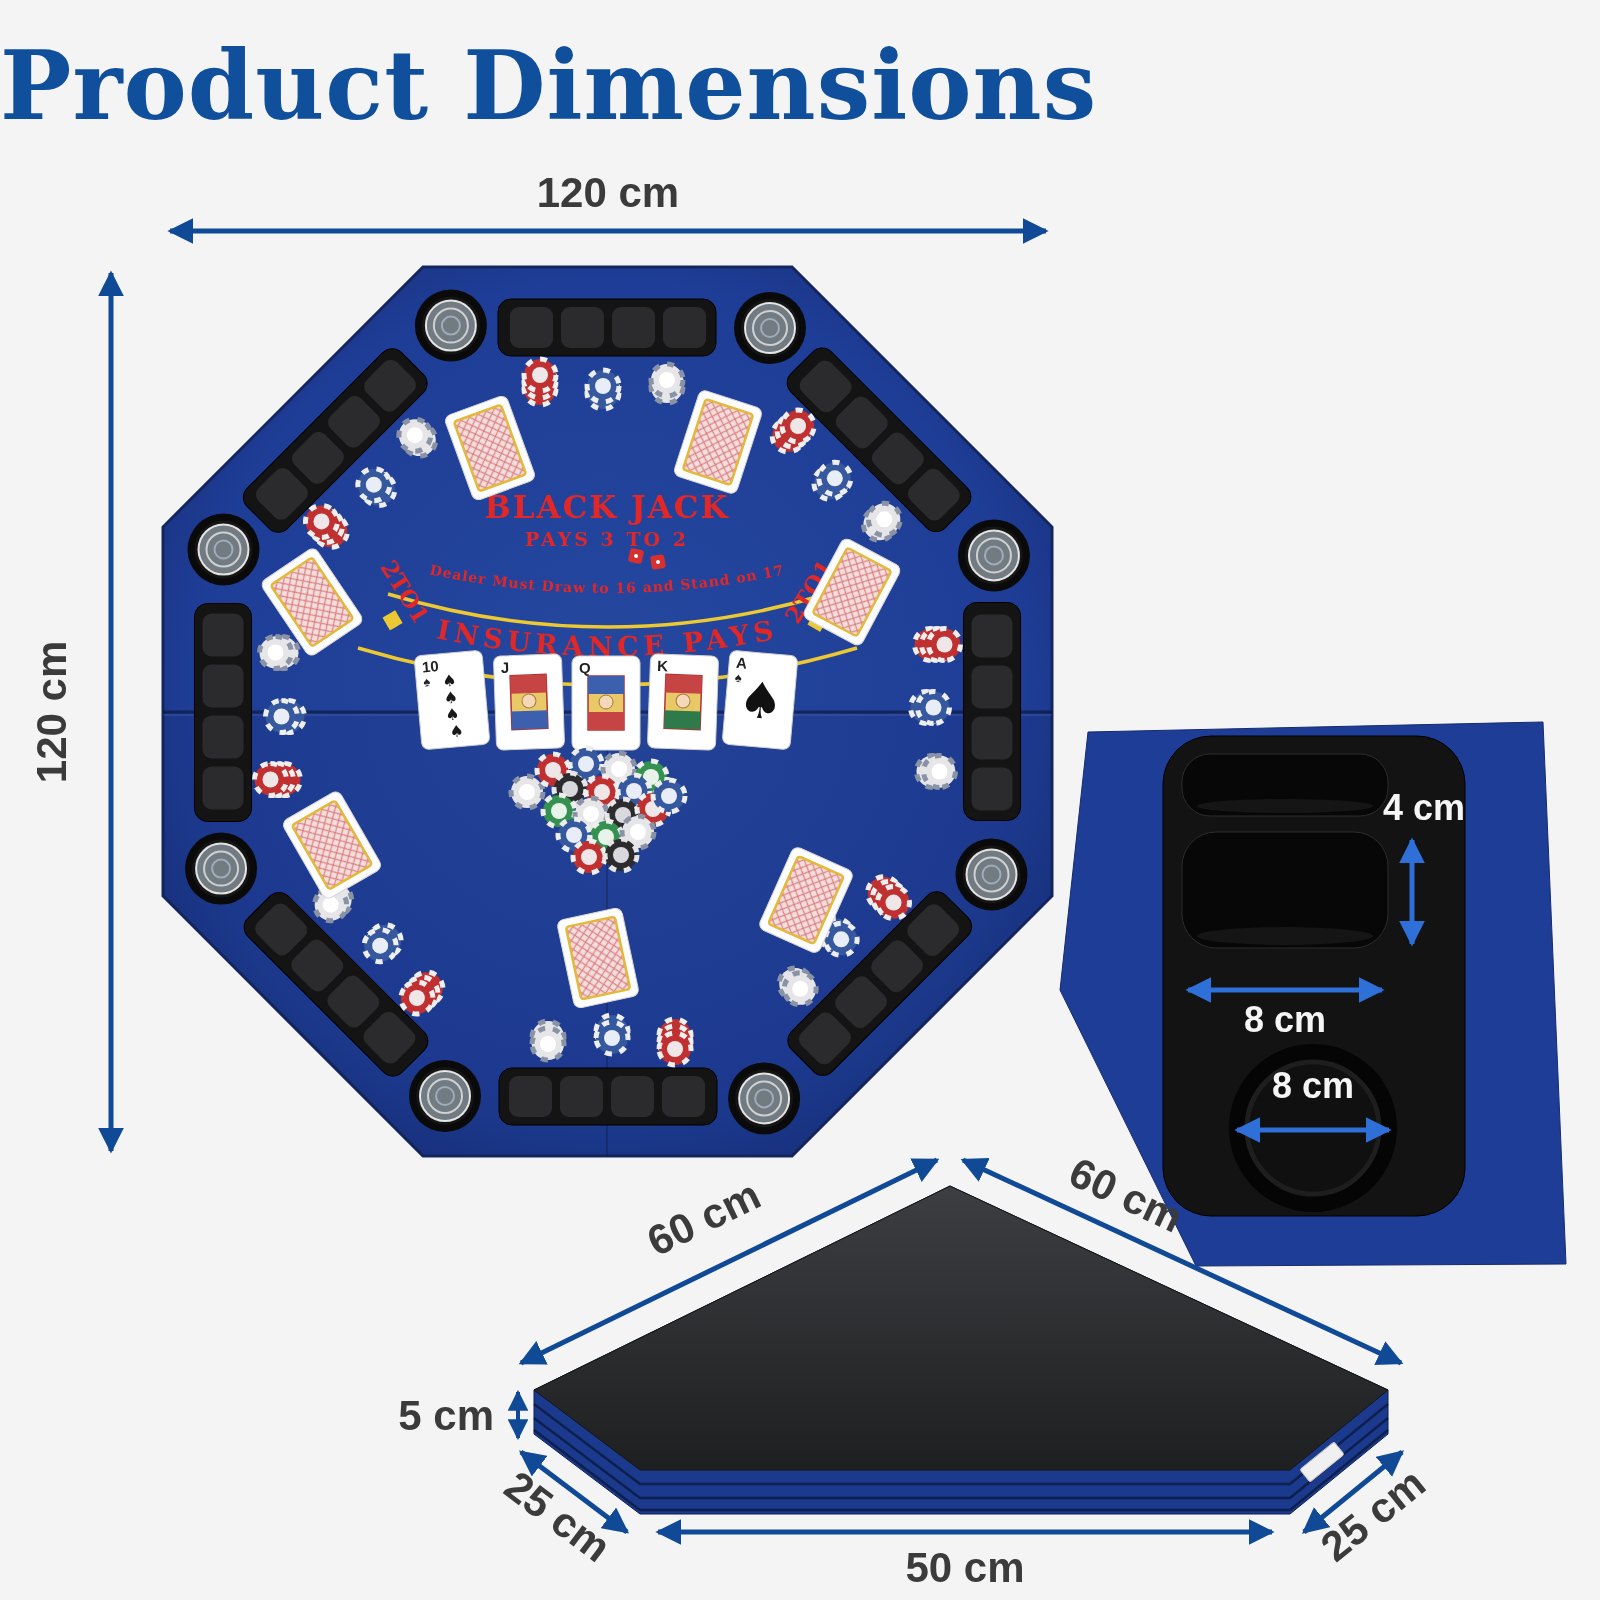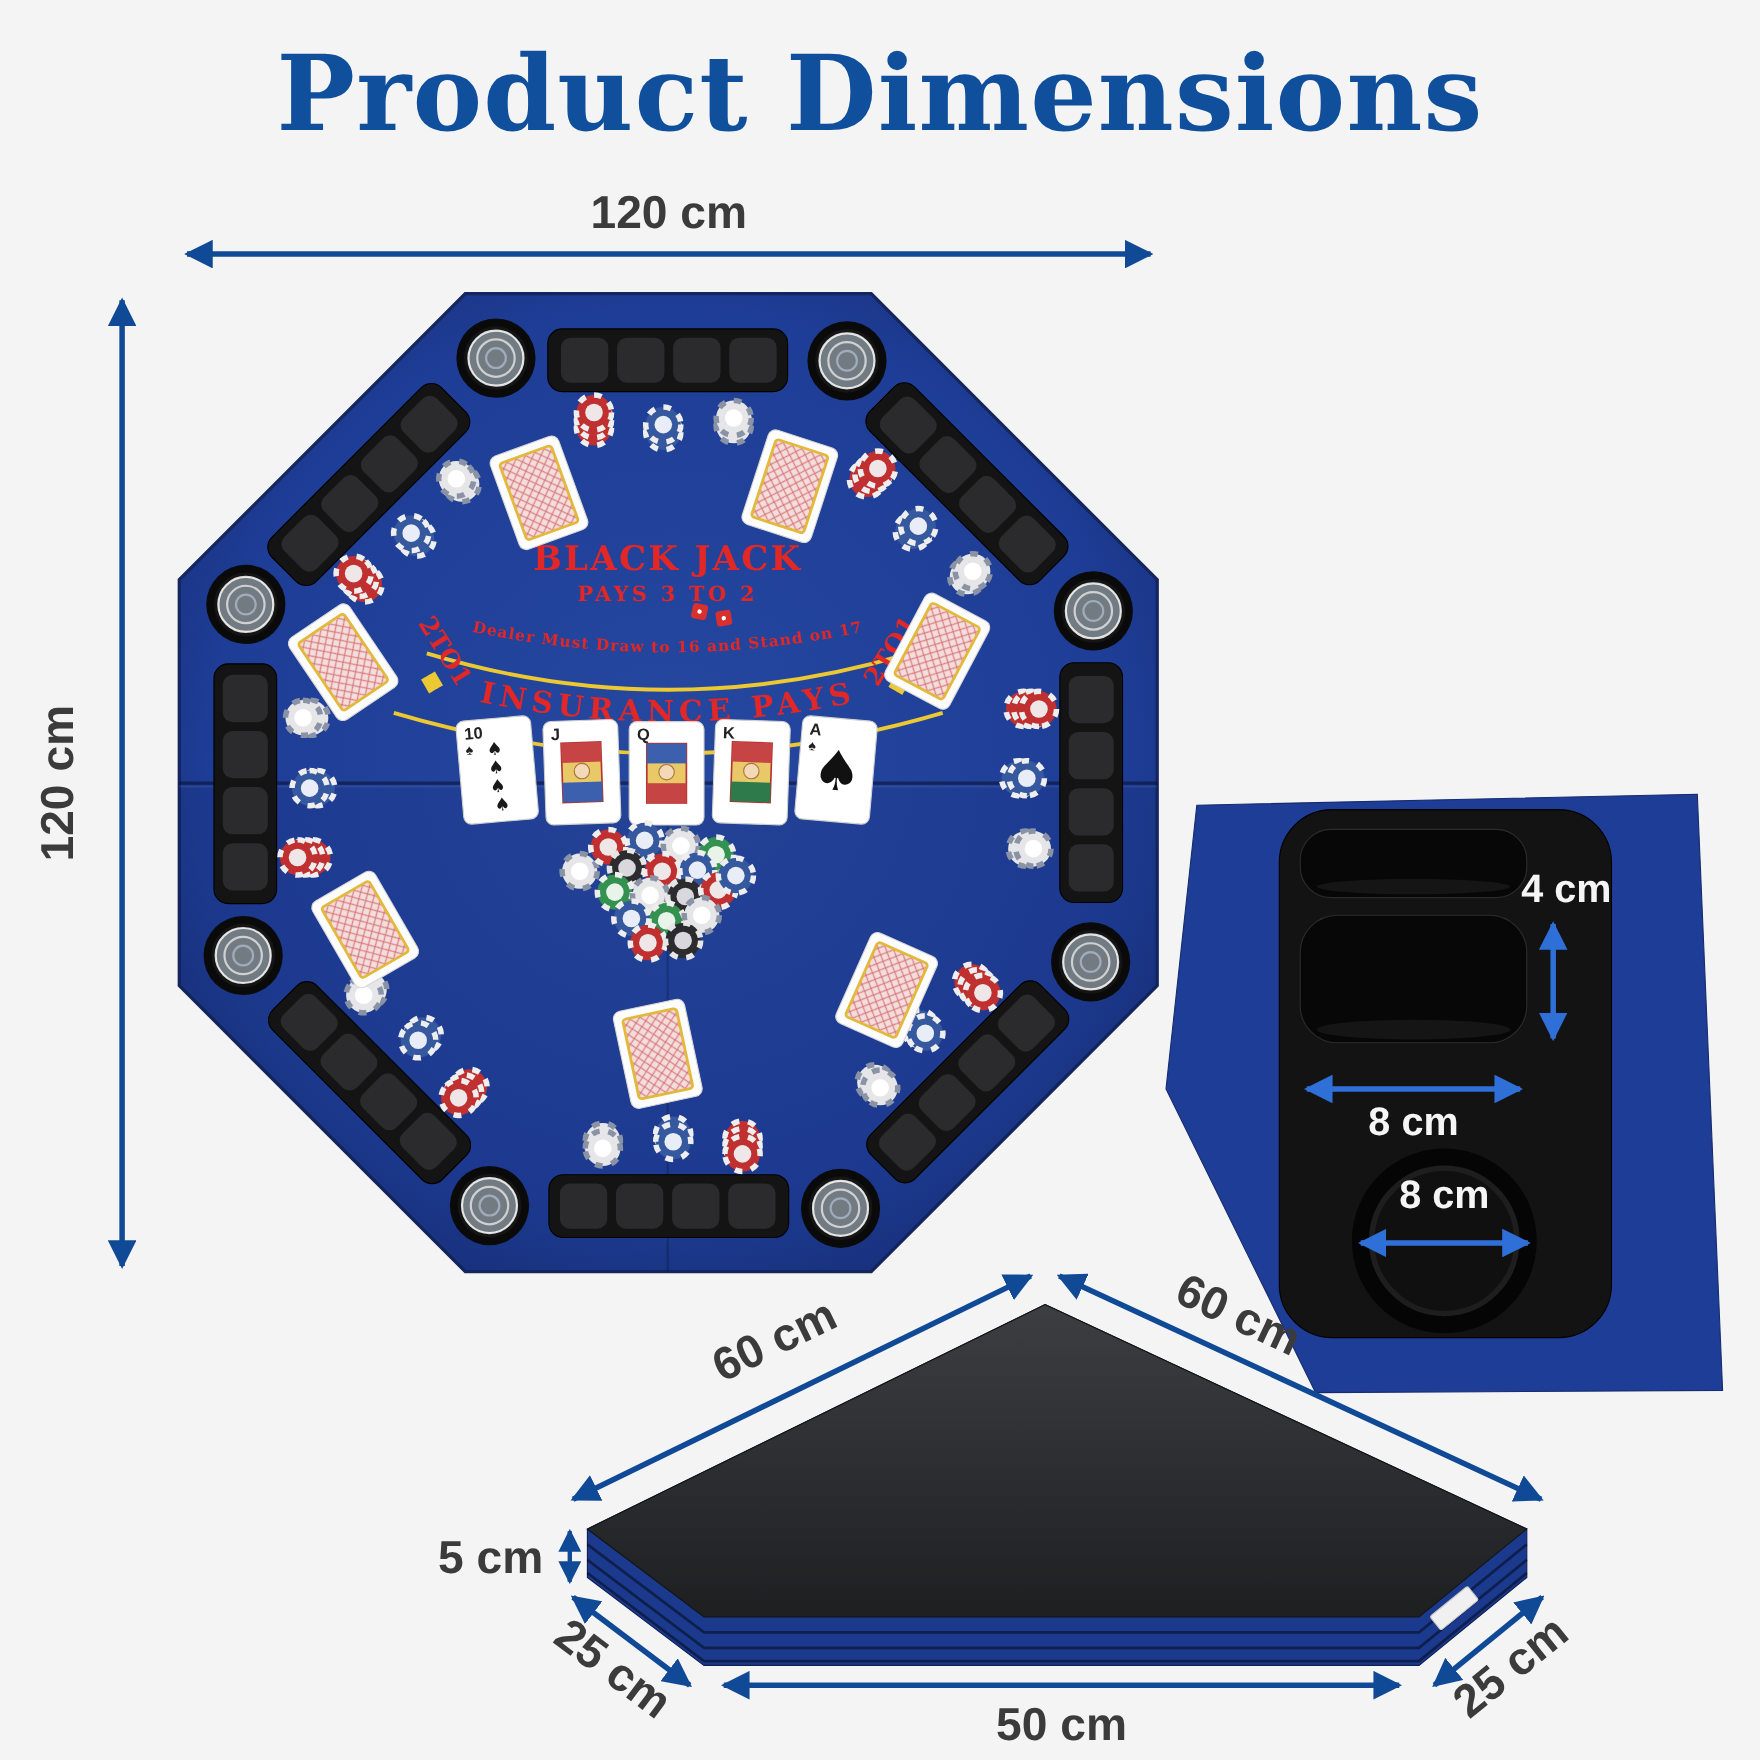--- a/index.html
+++ b/index.html
@@ -1,18 +1,18 @@
 <!DOCTYPE html>
 <html><head>
 <meta charset="utf-8">
 <style>
   html,body{margin:0;padding:0;background:#f4f4f5;}
   .stage{position:relative;width:1600px;height:1600px;background:#f4f4f5;overflow:hidden;
          font-family:"Liberation Sans",sans-serif;}
-  .title{position:absolute;top:30px;left:0;width:100%;text-align:center;
+  .title{position:absolute;top:30px;left:0;width:100%;
          font-family:"DejaVu Serif",serif;font-weight:800;font-size:95px;
          letter-spacing:1px;color:#0f4f9c;}
   svg{position:absolute;left:0;top:0;}
   .dim{font-family:"Liberation Sans",sans-serif;font-weight:600;font-size:42px;fill:#3b3b3b;}
   .dimw{font-family:"Liberation Sans",sans-serif;font-weight:600;font-size:36px;fill:#f5f5f5;}
   .feltA{font-family:"DejaVu Serif",serif;font-weight:bold;fill:#e22727;}
   .crank{font-family:"Liberation Sans",sans-serif;font-weight:700;font-size:15px;fill:#222;}
   .csuit{font-family:"Liberation Sans",sans-serif;font-weight:700;font-size:13px;fill:#222;}
   .pips{font-family:"DejaVu Sans",sans-serif;font-weight:700;font-size:16px;fill:#191919;}
 </style>

